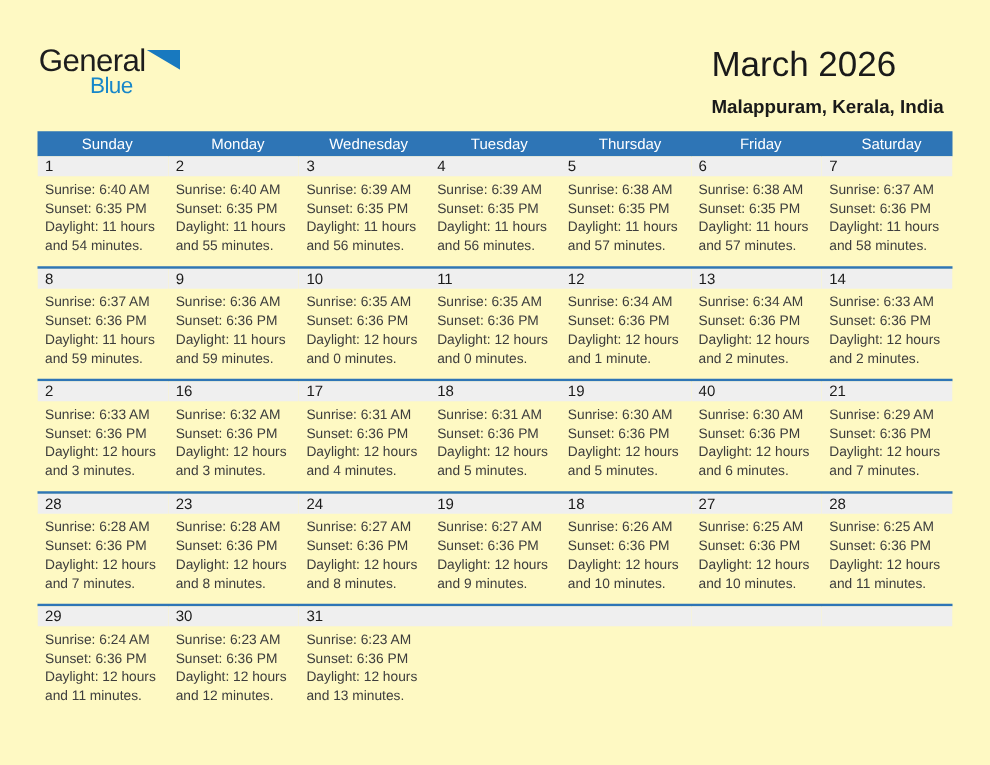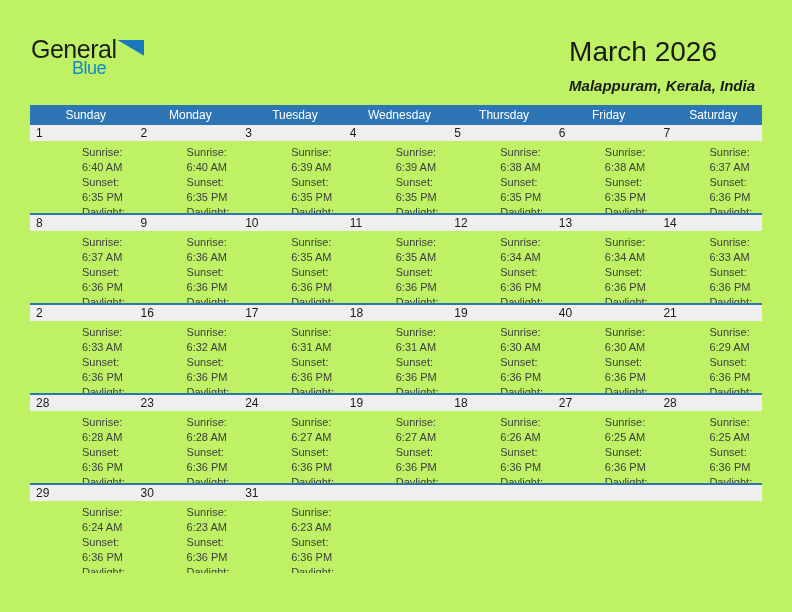--- a/index.html
+++ b/index.html
@@ -1,45 +1,45 @@
 <!DOCTYPE html>
 <html><head>
 <meta charset="utf-8">
 <style>
   html,body { margin:0; padding:0; background:#ffffff; }
   body { font-family:"Liberation Sans", sans-serif; }
   .page {
-    position:relative; width:792px; height:612px; background:#bef264; overflow:hidden;
+    position:relative; width:792px; height:612px; background:#fef9c3; overflow:hidden;
   }
 
   
   .logo { position:absolute; left:31px; top:37px; }
   .logo-top { font-size:25px; font-weight:400; color:#1d1d1d; letter-spacing:-0.5px; line-height:1; display:flex; align-items:flex-start; }
   .logo-triangle {
     display:inline-block; width:27px; height:16px; margin-left:1px; margin-top:3px;
     background:#1879BF; clip-path:polygon(0 0, 100% 0, 100% 100%);
   }
   .logo-bottom { font-size:18px; font-weight:400; color:#1787C9; letter-spacing:-0.5px; line-height:1; margin-top:-3px; padding-left:41px; }
 
   
   .titles { position:absolute; right:37px; top:36px; }
   .page-title { margin:0; font-size:28px; font-weight:400; color:#1a1a1a; line-height:1.15; }
-  .page-subtitle { margin-top:9px; font-size:15px; font-weight:700; color:#1a1a1a;font-style:italic; }
+  .page-subtitle { margin-top:9px; font-size:15px; font-weight:700; color:#1a1a1a; }
 
   
   .calendar { position:absolute; left:30px; top:105px; width:732px; }
   .cal-header { display:grid; grid-template-columns:repeat(7,1fr); background:#2E75B6; height:20px; }
   .day-name { color:#ffffff; font-size:12px; line-height:20px; padding-left:7px; overflow:hidden; white-space:nowrap;text-align:center; }
 
   .week { display:grid; grid-template-columns:repeat(7,1fr); height:88px; }
   .week + .week { border-top:2px solid #2E75B6; }
 
   .cell { overflow:hidden; }
   .band { background:#EFEFEF; height:16px; line-height:16px; padding-left:6px; font-size:12px; color:#1a1a1a; }
-  .cell-body { padding:4px 6px 0 6px; font-size:11px; line-height:15px; color:#3d3d3d;margin-left:46px; }
+  .cell-body { padding:4px 6px 0 6px; font-size:11px; line-height:15px; color:#3d3d3d; }
   .cell-line { }
 </style>
 </head>
 <body>
 
 <div class="page">
 
   <div class="logo">
     <div class="logo-top">
       <span>General</span>
@@ -50,22 +50,22 @@
 
   <div class="titles">
     <h1 class="page-title">March 2026</h1>
     <div class="page-subtitle">Malappuram, Kerala, India</div>
   </div>
 
   <div class="calendar">
     <div class="cal-header" id="cal-header">
         <div class="day-name">Sunday</div>
         <div class="day-name">Monday</div>
+        <div class="day-name">Wednesday</div>
         <div class="day-name">Tuesday</div>
-        <div class="day-name">Wednesday</div>
         <div class="day-name">Thursday</div>
         <div class="day-name">Friday</div>
         <div class="day-name">Saturday</div>
       </div>
     <div id="cal-weeks">
         <div class="week">
           <div class="cell">
             <div class="band">1</div>
             <div class="cell-body">
               <div class="cell-line">Sunrise: 6:40 AM</div>

